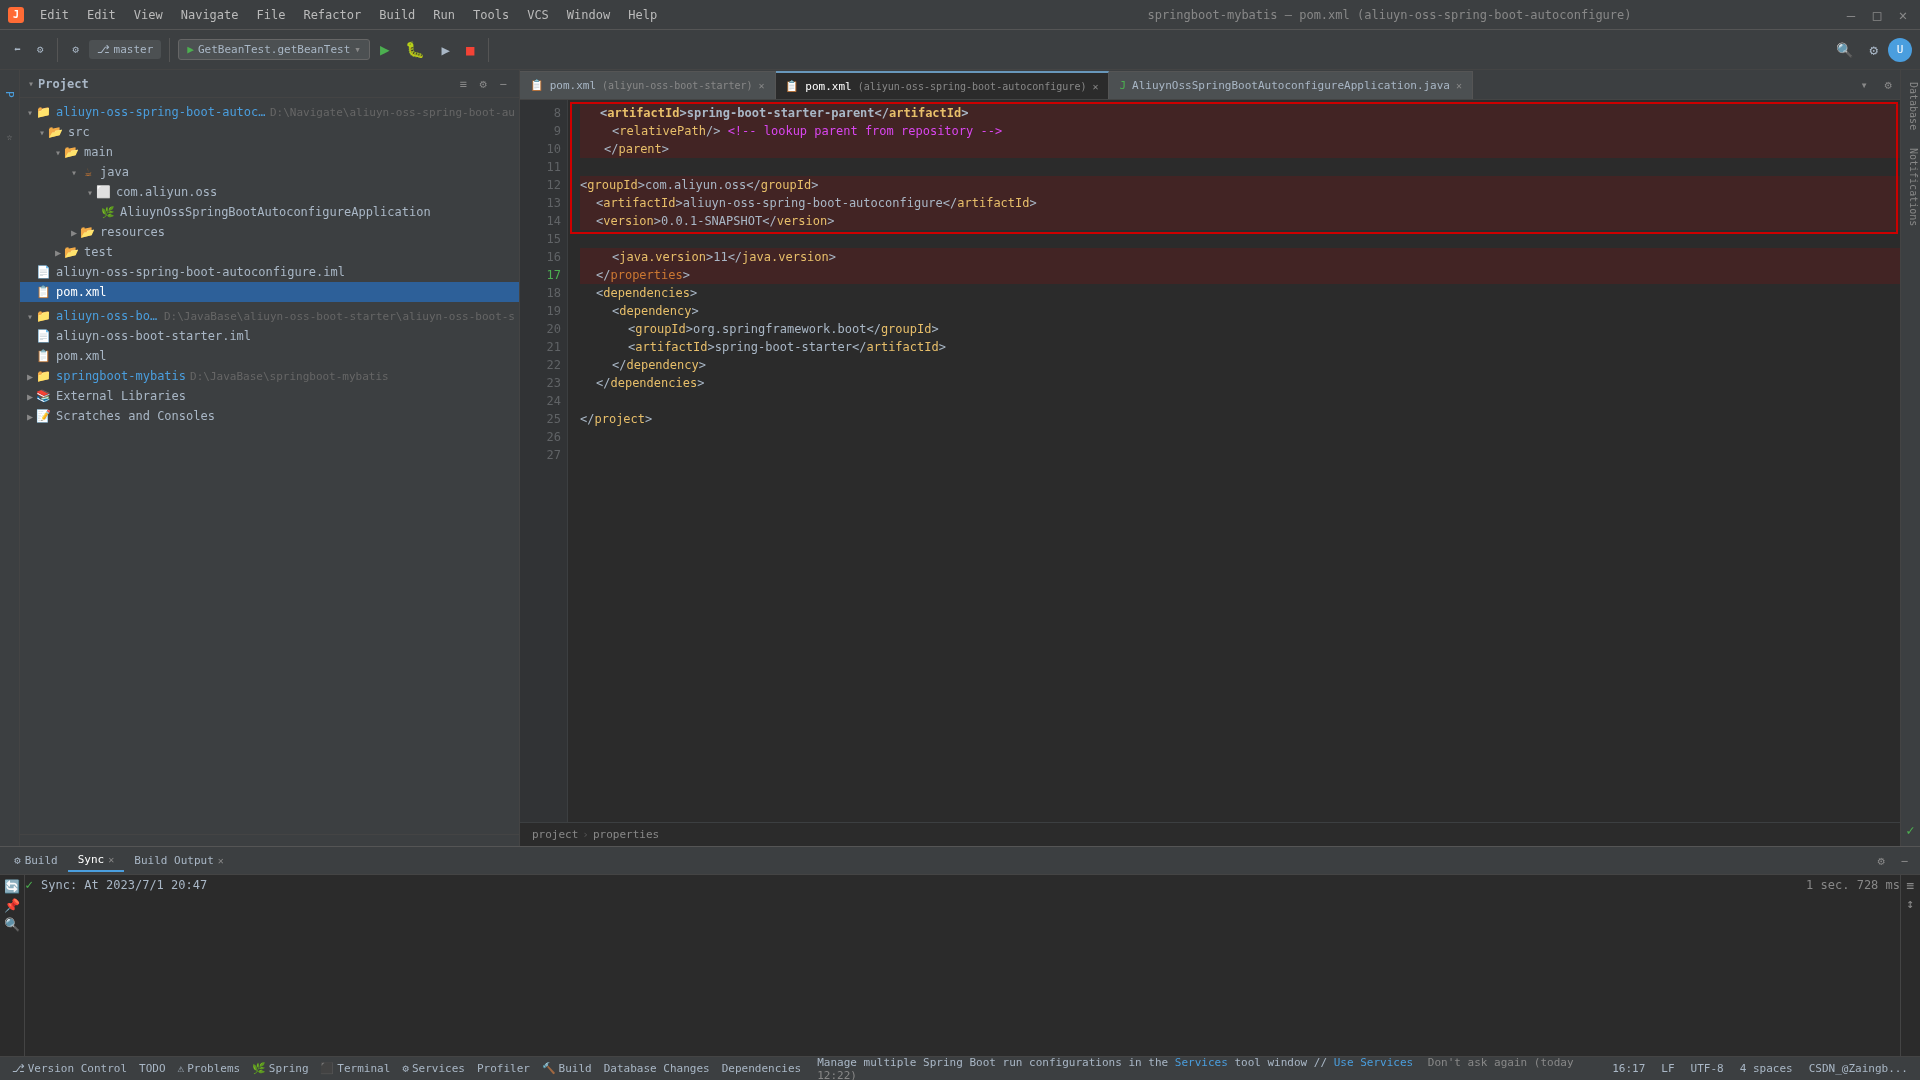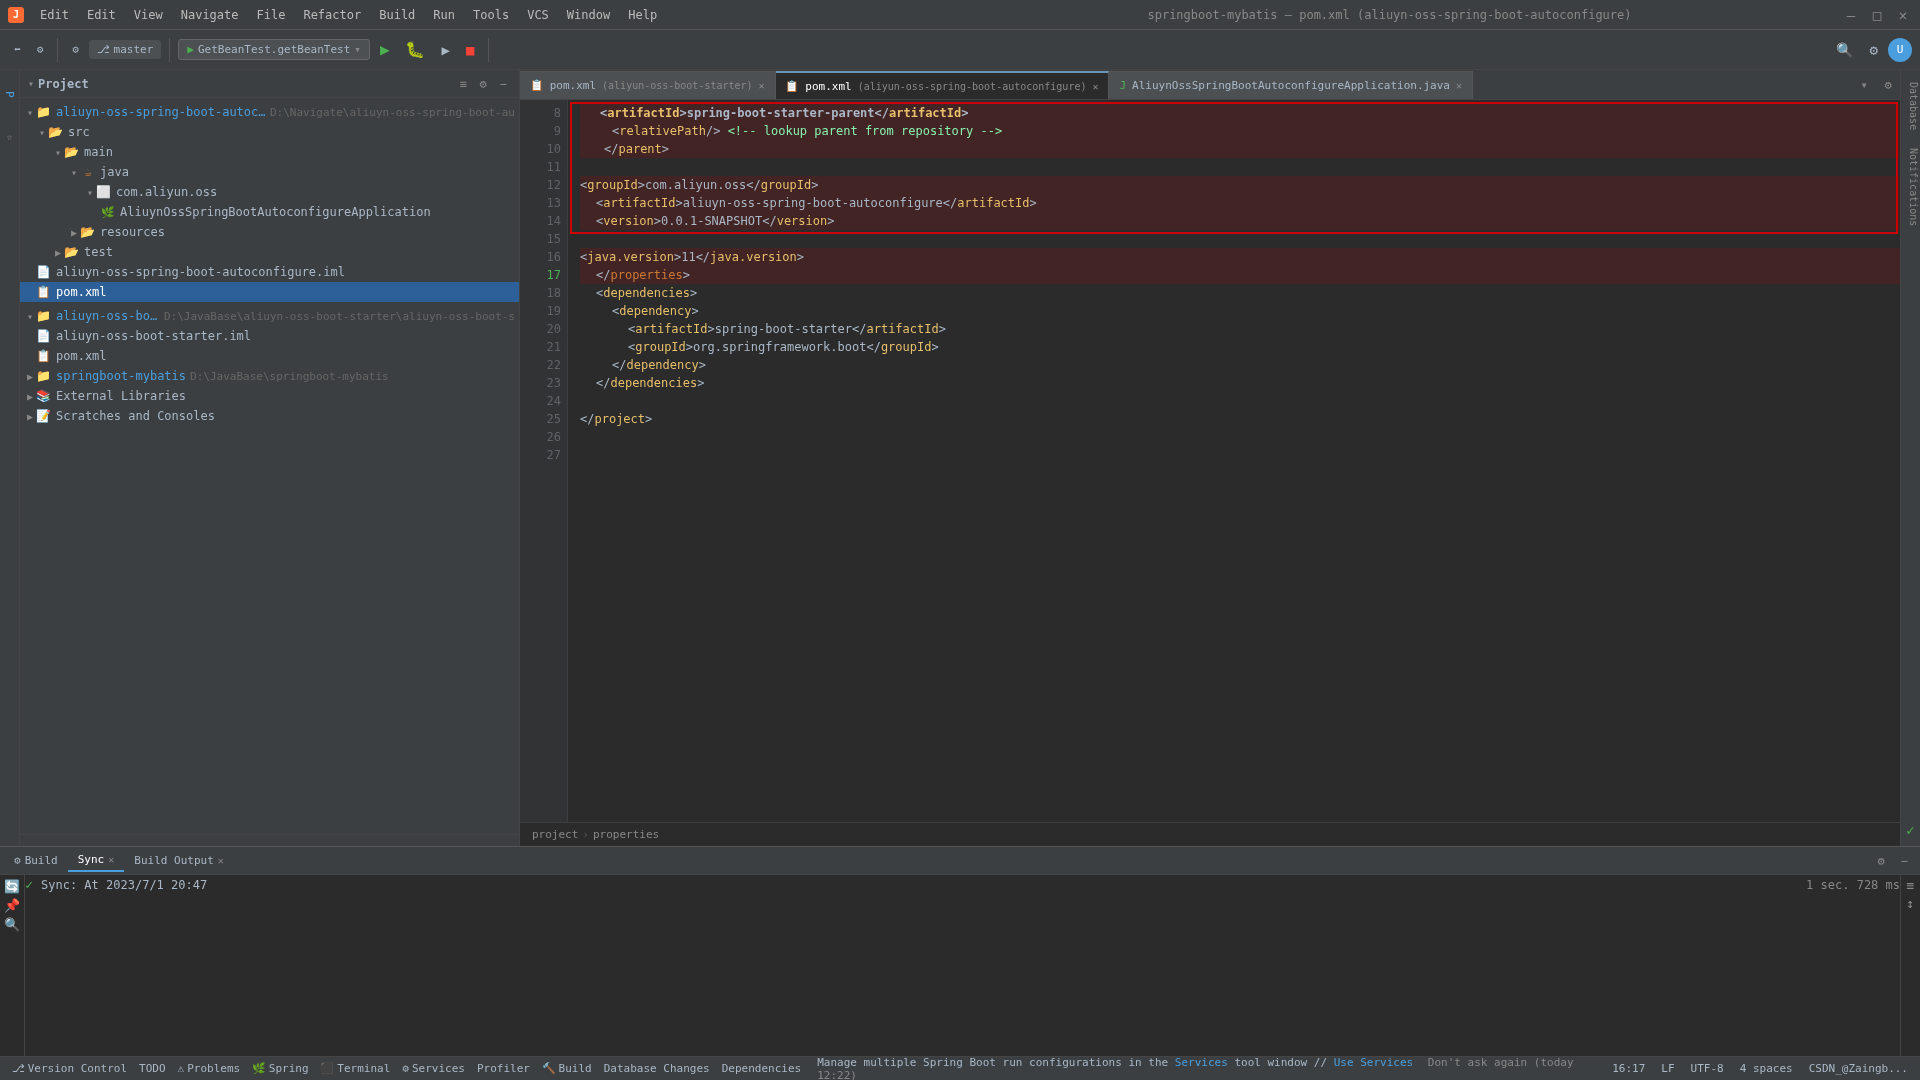--- a/index.html
+++ b/index.html
@@ -299,21 +299,21 @@
       padding: 4px 0 4px 12px;
       overflow: auto;
       font-size: 12px;
       line-height: 18px;
       color: #a9b7c6;
       position: relative;
     }
 
     
     .xml-tag { color: #e8bf6a; }
-    .xml-comment { color: #86efac; }
+    .xml-comment { color: #d946ef; }
     .xml-bracket { color: #a9b7c6; }
     .xml-text { color: #a9b7c6; }
     .xml-special { color: #cc7832; }
 
     
     .code-line {
       white-space: nowrap;
       min-height: 18px;
       position: relative;
     }
@@ -734,21 +734,21 @@
           <div class="code-line highlighted">
             <span style="padding-left:16px;">
               <span class="xml-bracket">&lt;</span><span class="xml-tag">version</span><span class="xml-bracket">&gt;</span><span class="xml-text">0.0.1-SNAPSHOT</span><span class="xml-bracket">&lt;/</span><span class="xml-tag">version</span><span class="xml-bracket">&gt;</span>
             </span>
           </div>
 
           <div class="code-line">&nbsp;</div>
 
 
           <div class="code-line highlighted">
-            <span style="">
+            <span style="padding-left:32px;">
               <span class="xml-bracket">&lt;</span><span class="xml-tag">java.version</span><span class="xml-bracket">&gt;</span><span class="xml-text">11</span><span class="xml-bracket">&lt;/</span><span class="xml-tag">java.version</span><span class="xml-bracket">&gt;</span>
             </span>
           </div>
 
           <div class="code-line highlighted">
             <span style="padding-left:16px;">
               <span class="xml-bracket">&lt;/</span><span class="xml-special">properties</span><span class="xml-bracket">&gt;</span>
             </span>
           </div>
 
@@ -759,27 +759,27 @@
           </div>
 
           <div class="code-line">
             <span style="padding-left:32px;">
               <span class="xml-bracket">&lt;</span><span class="xml-tag">dependency</span><span class="xml-bracket">&gt;</span>
             </span>
           </div>
 
           <div class="code-line">
             <span style="padding-left:48px;">
-              <span class="xml-bracket">&lt;</span><span class="xml-tag">artifactId</span><span class="xml-bracket">&gt;</span><span class="xml-text">spring-boot-starter</span><span class="xml-bracket">&lt;/</span><span class="xml-tag">artifactId</span><span class="xml-bracket">&gt;</span>
+              <span class="xml-bracket">&lt;</span><span class="xml-tag">groupId</span><span class="xml-bracket">&gt;</span><span class="xml-text">org.springframework.boot</span><span class="xml-bracket">&lt;/</span><span class="xml-tag">groupId</span><span class="xml-bracket">&gt;</span>
             </span>
           </div>
 
           <div class="code-line">
             <span style="padding-left:48px;">
-              <span class="xml-bracket">&lt;</span><span class="xml-tag">groupId</span><span class="xml-bracket">&gt;</span><span class="xml-text">org.springframework.boot</span><span class="xml-bracket">&lt;/</span><span class="xml-tag">groupId</span><span class="xml-bracket">&gt;</span>
+              <span class="xml-bracket">&lt;</span><span class="xml-tag">artifactId</span><span class="xml-bracket">&gt;</span><span class="xml-text">spring-boot-starter</span><span class="xml-bracket">&lt;/</span><span class="xml-tag">artifactId</span><span class="xml-bracket">&gt;</span>
             </span>
           </div>
 
           <div class="code-line">
             <span style="padding-left:32px;">
               <span class="xml-bracket">&lt;/</span><span class="xml-tag">dependency</span><span class="xml-bracket">&gt;</span>
             </span>
           </div>
 
           <div class="code-line">

